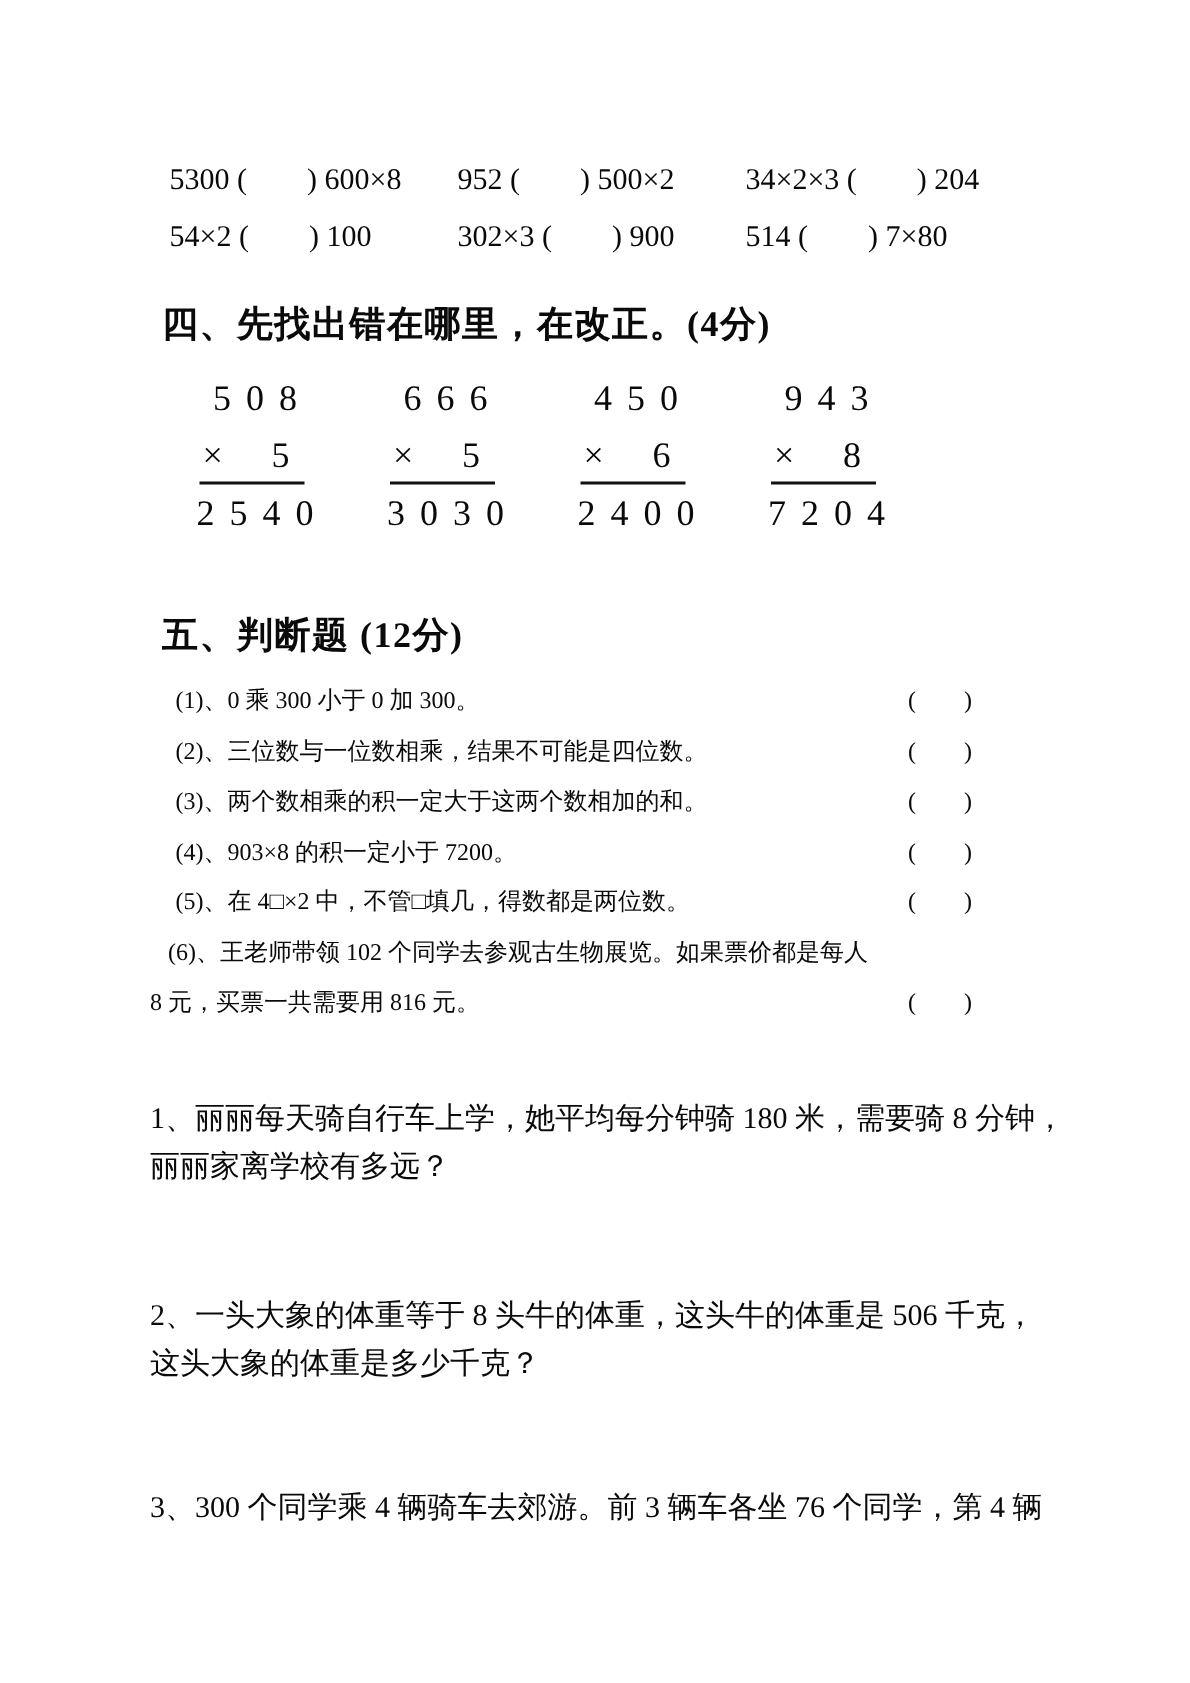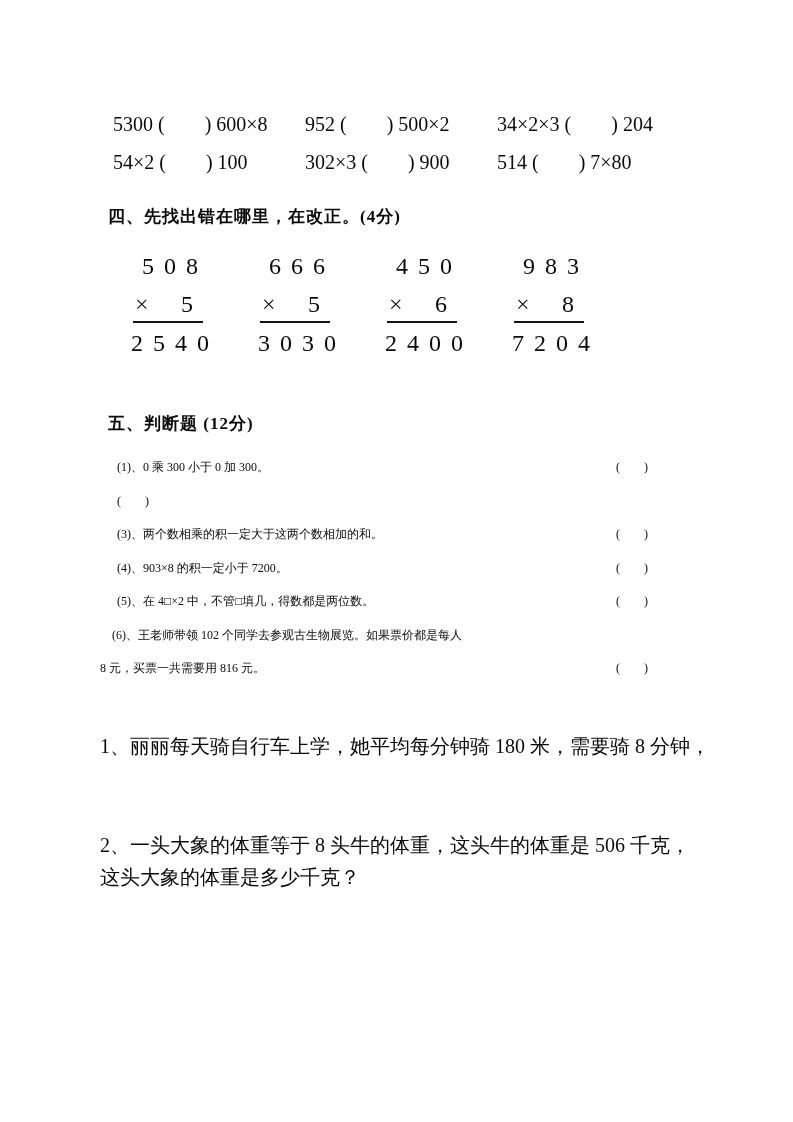--- a/index.html
+++ b/index.html
@@ -8,43 +8,43 @@
     width:793px;height:1122px;
     box-sizing:border-box;
     padding:100px 0 0 100px;
     background:#ffffff;
     color:#0a0a0a;
     font-family:"Liberation Serif","DejaVu Serif",serif;
     overflow:hidden;
   }
   
   .cmp{margin-left:13px;font-size:20px;}
-  .cmp-row{display:flex;height:38px;align-items:flex-end;}
+  .cmp-row{display:flex;height:38px;align-items:center;}
   .cmp-cell{width:192px;white-space:pre;}
   .cmp-row .cmp-cell:last-child{width:auto;}
   
   .heading{
-    font-size:17px;font-weight:700;
+    font-size:24px;font-weight:700;
     margin:0 0 0 8px;line-height:28px;
     letter-spacing:1px;
   }
   
   .sec4{margin-top:27px;}
   .vmul-row{display:flex;margin-left:33px;margin-top:22px;gap:57px;}
   .vmul{width:70px;font-size:24px;}
   .vm-top{text-align:right;padding-right:3px;white-space:pre;letter-spacing:2px;}
   .vm-mid{
     display:flex;justify-content:space-between;
     margin-top:11px;padding:0 10px 3px 2px;
     border-bottom:2px solid #111;
   }
   .vm-res{margin-top:7px;margin-left:-2px;white-space:pre;letter-spacing:2px;}
   
   .sec5{margin-top:53px;}
-  .judge{margin-top:13px;font-size:12px;}
+  .judge{margin-top:13px;font-size:16px;}
   .j-row{display:flex;align-items:baseline;margin-left:17px;padding-right:145px;line-height:33.5px;}
   .j-text{flex:1;}
   .j-box{white-space:pre;}
   .j-line1{margin-left:12px;line-height:33.5px;}
   .j-row2{display:flex;align-items:flex-end;margin-left:0;padding-right:145px;line-height:33.5px;gap:12px;}
   
   .sec6{margin-top:44px;}
   .prob{font-size:20px;line-height:32px;margin:1px 0 0 0;}
   .prob.gap1{margin-top:67px;}
   .prob.gap2{margin-top:64px;}
@@ -93,40 +93,41 @@
       <div class="vmul">
         <div class="vm-top">4 5 0</div>
         <div class="vm-mid">
           <span>×</span>
           <span>6</span>
         </div>
         <div class="vm-res">2 4 0 0</div>
       </div>
 
       <div class="vmul">
-        <div class="vm-top">9 8 3</div>
+        <div class="vm-top">9 4 3</div>
         <div class="vm-mid">
           <span>×</span>
           <span>8</span>
         </div>
         <div class="vm-res">7 2 0 4</div>
       </div>
 
     </div>
   </div>
 
   <div class="sec5">
     <h2 class="heading">五、判断题 (12分)</h2>
     <div class="judge">
 
       <div class="j-row">
         <span class="j-text">(1)、0 乘 300 小于 0 加 300。</span>
         <span class="j-box">(　　)</span>
       </div>
       <div class="j-row">
+        <span class="j-text">(2)、三位数与一位数相乘，结果不可能是四位数。</span>
         <span class="j-box">(　　)</span>
       </div>
       <div class="j-row">
         <span class="j-text">(3)、两个数相乘的积一定大于这两个数相加的和。</span>
         <span class="j-box">(　　)</span>
       </div>
       <div class="j-row">
         <span class="j-text">(4)、903×8 的积一定小于 7200。</span>
         <span class="j-box">(　　)</span>
       </div>
@@ -142,23 +143,27 @@
         </div>
       </div>
 
     </div>
   </div>
 
   <div class="sec6">
 
     <div class="prob">
       <div>1、丽丽每天骑自行车上学，她平均每分钟骑 180 米，需要骑 8 分钟，</div>
+      <div>丽丽家离学校有多远？</div>
     </div>
 
     <div class="prob gap1">
       <div>2、一头大象的体重等于 8 头牛的体重，这头牛的体重是 506 千克，</div>
       <div>这头大象的体重是多少千克？</div>
     </div>
 
+    <div class="prob gap2">
+      <div>3、300 个同学乘 4 辆骑车去郊游。前 3 辆车各坐 76 个同学，第 4 辆</div>
+    </div>
 
   </div>
 
 </div>
 
 </body></html>

